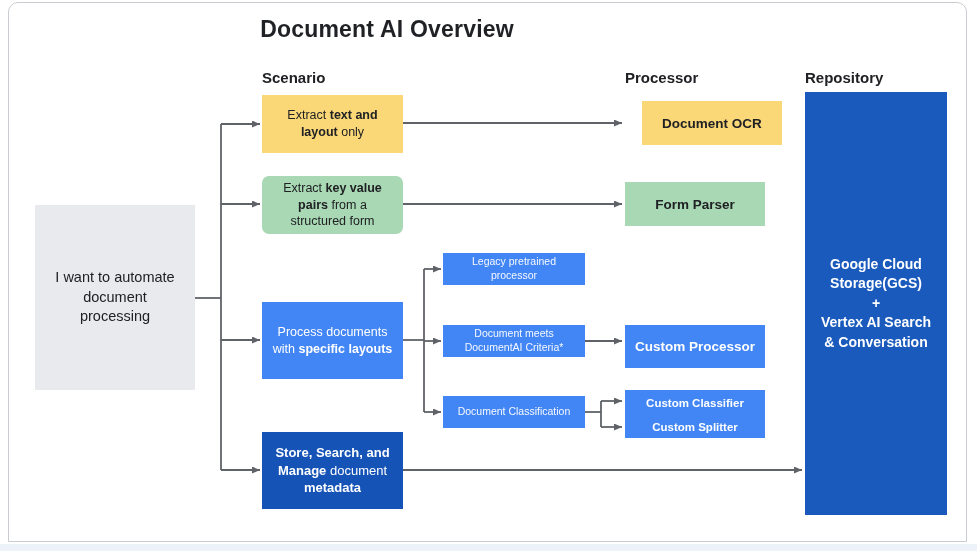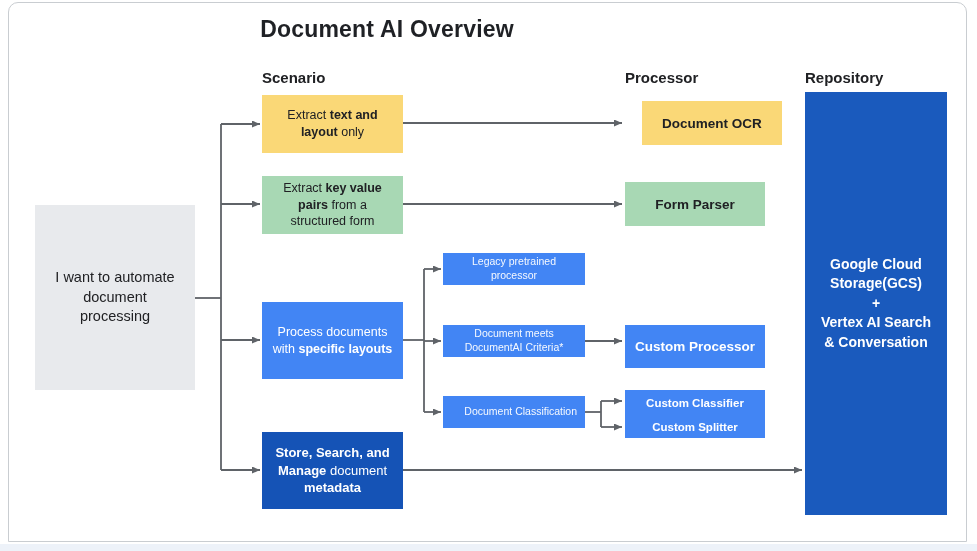--- a/index.html
+++ b/index.html
@@ -30,28 +30,28 @@
     left:35px;top:205px;width:160px;height:185px;background:#e8eaed;
     color:#202124;font-size:14.5px;line-height:1.35;padding:17px;
   }
   .yellow{background:#fad877;color:#202124;}
   .green{background:#a8d8b4;color:#202124;}
   .blue{background:#4285f4;color:#ffffff;}
   .darkblue{background:#1553b6;color:#ffffff;}
   .repo{background:#1a5abd;color:#ffffff;}
   .scen{left:262px;width:141px;font-size:12.5px;line-height:1.35;padding:4px 10px;}
   .scen-1{top:95px;height:58px;}
-  .scen-2{top:176px;height:58px;}
+  .scen-2{top:176px;height:58px;border-radius:7px;}
   .scen-3{top:302px;height:77px;}
   .scen-4{top:432px;height:77px;font-size:13px;}
   .branch{left:443px;width:142px;height:32px;font-size:10.5px;line-height:1.3;
     color:rgba(255,255,255,.95);padding:2px 8px;}
   .branch-1{top:253px;}
   .branch-2{top:325px;}
-  .branch-3{top:396px;justify-content:flex-end;}
+  .branch-3{top:396px;}
   .proc{left:625px;width:140px;font-weight:700;}
   .proc-ocr{top:101px;height:44px;font-size:13.5px;margin-left:17px;}
   .proc-form{top:182px;height:44px;font-size:13.5px;}
   .proc-custom{top:325px;height:43px;font-size:13.5px;}
   .proc-classifier{top:390px;height:26px;font-size:11.5px;}
   .proc-splitter{top:416px;height:22px;font-size:11.5px;}
   .repo-box{
     left:805px;top:92px;width:142px;height:423px;
     font-size:14px;font-weight:700;line-height:1.4;white-space:pre-line;padding:15px;
   }

